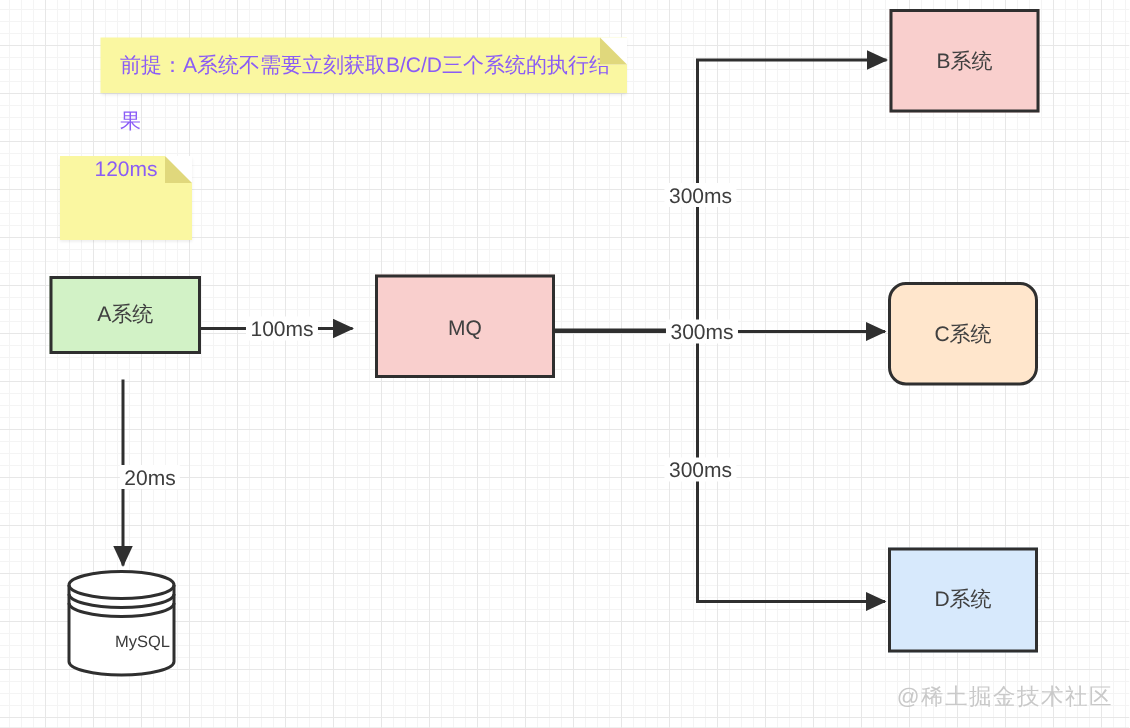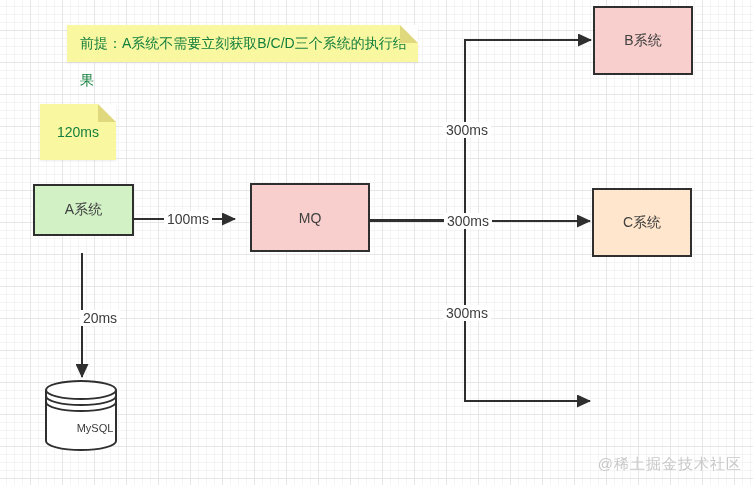--- a/index.html
+++ b/index.html
@@ -15,36 +15,36 @@
       linear-gradient(#f4f4f4 1px, transparent 1px),
       linear-gradient(90deg, #f4f4f4 1px, transparent 1px);
     background-size:32px 32px,32px 32px,8px 8px,8px 8px;
     background-position:-2px -2px;
     border-bottom:1px solid #e0e0e0;
   }
   .wires{position:absolute;left:0;top:0;width:753px;height:485px;}
   .note{
     position:absolute;
     background:#faf7a1;
-    color:#15803d;
+    color:#8b5cf6;
     font-size:14px;
     box-shadow:0 1px 2px rgba(0,0,0,0.08);
   }
   .note .fold{
     position:absolute;top:0;right:0;width:0;height:0;
     border-top:18px solid #ffffff;
     border-left:18px solid #e0d87c;
   }
   .note-premise{
     left:67px;top:25px;width:351px;height:37px;
     line-height:37px;padding-left:13px;box-sizing:border-box;
   }
   .note-120{
-    left:40px;top:104px;width:76px;height:56px;
-    display:flex;align-items:center;justify-content:center;
+    left:40px;top:104px;width:88px;height:56px;
+    display:flex;justify-content:center;
   }
   .box{
     position:absolute;
     border:2px solid #2f2f2f;
     box-sizing:border-box;
     display:flex;align-items:center;justify-content:center;
     font-size:14px;color:#404040;
   }
   .box-a{left:33px;top:184px;width:101px;height:52px;}
   .box-mq{left:250px;top:183px;width:120px;height:69px;}
@@ -114,24 +114,27 @@
   </div>
 
   <div class="box box-mq" style="background-color: rgb(249, 207, 205);">
     <span>MQ</span>
   </div>
 
   <div class="box box-b" style="background-color: rgb(249, 207, 205);">
     <span>B系统</span>
   </div>
 
-  <div class="box box-c" style="background-color: rgb(255, 230, 204);">
+  <div class="box box-c" style="background-color: rgb(255, 230, 204); border-radius: 12px;">
     <span>C系统</span>
   </div>
 
+  <div class="box box-d" style="background-color: rgb(215, 233, 252);">
+    <span>D系统</span>
+  </div>
 
   <div class="mysql-label">MySQL</div>
 
   <div class="edge-label" style="left:188px;top:219px;">100ms</div>
 
   <div class="edge-label" style="left:100px;top:318px;">20ms</div>
 
   <div class="edge-label" style="left:467px;top:130px;">300ms</div>
 
   <div class="edge-label" style="left:468px;top:221px;">300ms</div>

